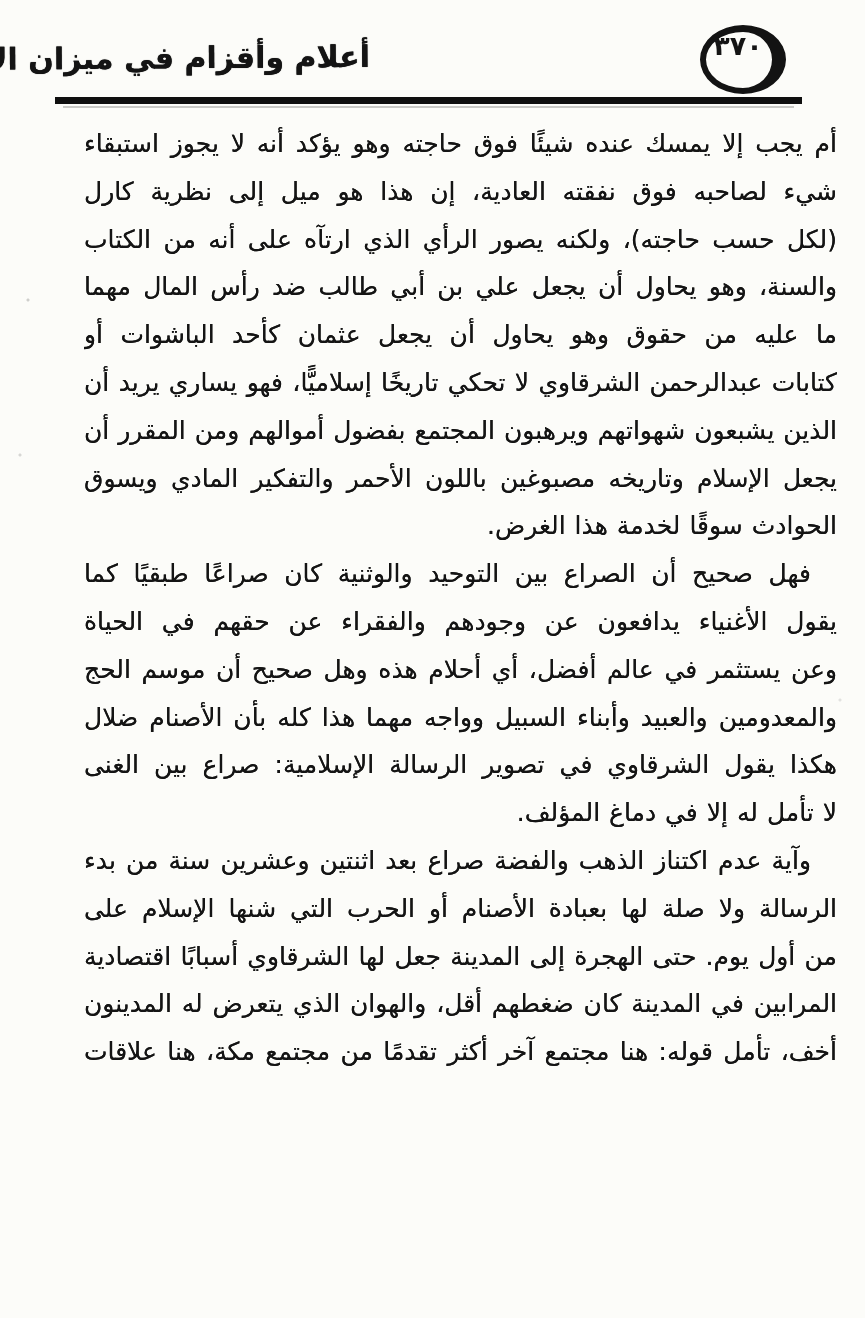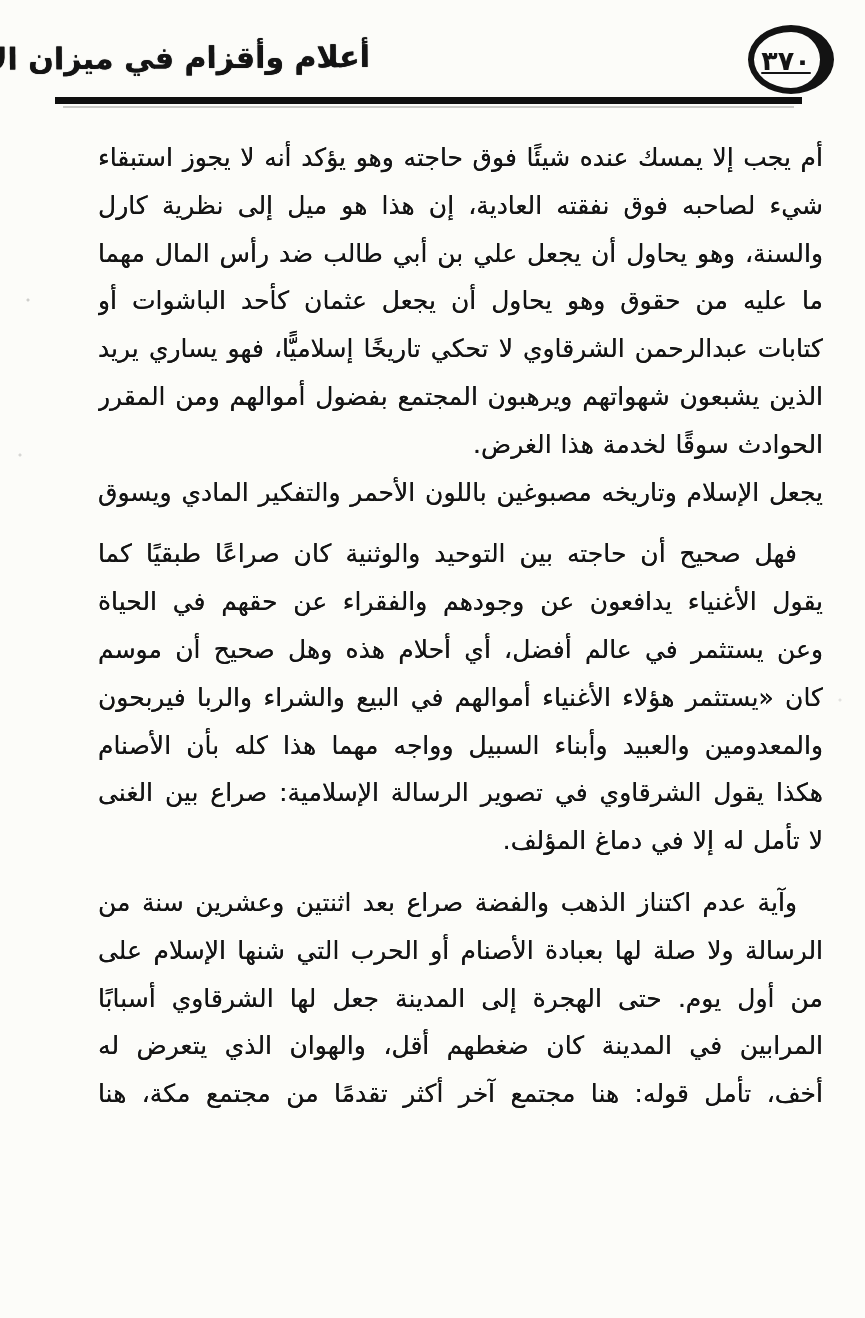--- a/index.html
+++ b/index.html
@@ -34,33 +34,31 @@
     font-size: 30px;
     font-weight: bold;
     letter-spacing: 0;
     text-shadow: 0 0 .7px #000;
     transform: rotate(-0.4deg);
     white-space: nowrap;
   }
   .page-badge {
     position: absolute;
     top: 25px;
-    left: 748px;
+    left: 700px;
     width: 66px;
     height: 56px;
     background: #fcfcf9;
     border: 6px solid #131313;
     border-right-width: 14px;
     border-top-width: 7px;
     border-radius: 50%;
     display: flex;
-    align-items: center;
     justify-content: center;
     z-index: 2;
-    text-decoration: underline;
   }
   .page-badge span {
     font-size: 27px;
     font-weight: bold;
     line-height: 1;
     padding-right: 2px;
   }
   .header-rule {
     position: absolute;
     top: 97px;
@@ -81,21 +79,21 @@
     filter: blur(.6px);
   }
   
   .text-block {
     position: absolute;
     top: 120px;
     left: 84px;
     width: 753px;
     direction: rtl;
   }
-  .para { margin: 14px; padding: 0; }
+  .para { margin: 0; padding: 0; }
   .line {
     height: 47.8px;
     line-height: 47.8px;
     font-size: 25px;
     text-align: justify;
     text-align-last: justify;
     overflow: hidden;
     text-shadow: 0 0 .6px rgba(0,0,0,.85);
     word-spacing: 1px;
   }
@@ -115,33 +113,33 @@
     </div>
 
     <div class="header-rule"></div>
   </header>
 
   <main class="text-block" lang="ar">
 
     <section class="para">
       <div class="line">أم يجب إلا يمسك عنده شيئًا فوق حاجته وهو يؤكد أنه لا يجوز استبقاء</div>
       <div class="line">شيء لصاحبه فوق نفقته العادية، إن هذا هو ميل إلى نظرية كارل ماركس</div>
+      <div class="line">(لكل حسب حاجته)، ولكنه يصور الرأي الذي ارتآه على أنه من الكتاب</div>
       <div class="line">والسنة، وهو يحاول أن يجعل علي بن أبي طالب ضد رأس المال مهما أدى</div>
       <div class="line">ما عليه من حقوق وهو يحاول أن يجعل عثمان كأحد الباشوات أو اللوردات</div>
       <div class="line">كتابات عبدالرحمن الشرقاوي لا تحكي تاريخًا إسلاميًّا، فهو يساري يريد أن</div>
       <div class="line">الذين يشبعون شهواتهم ويرهبون المجتمع بفضول أموالهم ومن المقرر أن</div>
+      <div class="line">يجعل الإسلام وتاريخه مصبوغين باللون الأحمر والتفكير المادي ويسوق</div>
       <div class="line end">الحوادث سوقًا لخدمة هذا الغرض.</div>
-      <div class="line">يجعل الإسلام وتاريخه مصبوغين باللون الأحمر والتفكير المادي ويسوق</div>
     </section>
 
     <section class="para">
-      <div class="line indent">فهل صحيح أن حاجته بين التوحيد والوثنية كان صراعًا طبقيًا كما</div>
+      <div class="line indent">فهل صحيح أن الصراع بين التوحيد والوثنية كان صراعًا طبقيًا كما</div>
       <div class="line">يقول الأغنياء يدافعون عن وجودهم والفقراء عن حقهم في الحياة الكريمة،</div>
       <div class="line">وعن يستثمر في عالم أفضل، أي أحلام هذه وهل صحيح أن موسم الحج</div>
-      <div class="line">كان «يستثمر هؤلاء الأغنياء أموالهم في البيع والشراء والربا فيربحون</div>
       <div class="line">والمعدومين والعبيد وأبناء السبيل وواجه مهما هذا كله بأن الأصنام ضلال</div>
       <div class="line">هكذا يقول الشرقاوي في تصوير الرسالة الإسلامية: صراع بين الغنى والفقر</div>
       <div class="line end">لا تأمل له إلا في دماغ المؤلف.</div>
     </section>
 
     <section class="para">
       <div class="line indent">وآية عدم اكتناز الذهب والفضة صراع بعد اثنتين وعشرين سنة من بدء</div>
       <div class="line">الرسالة ولا صلة لها بعبادة الأصنام أو الحرب التي شنها الإسلام على الوثنية</div>
       <div class="line">من أول يوم. حتى الهجرة إلى المدينة جعل لها الشرقاوي أسبابًا اقتصادية فإن</div>
       <div class="line">المرابين في المدينة كان ضغطهم أقل، والهوان الذي يتعرض له المدينون كان</div>

